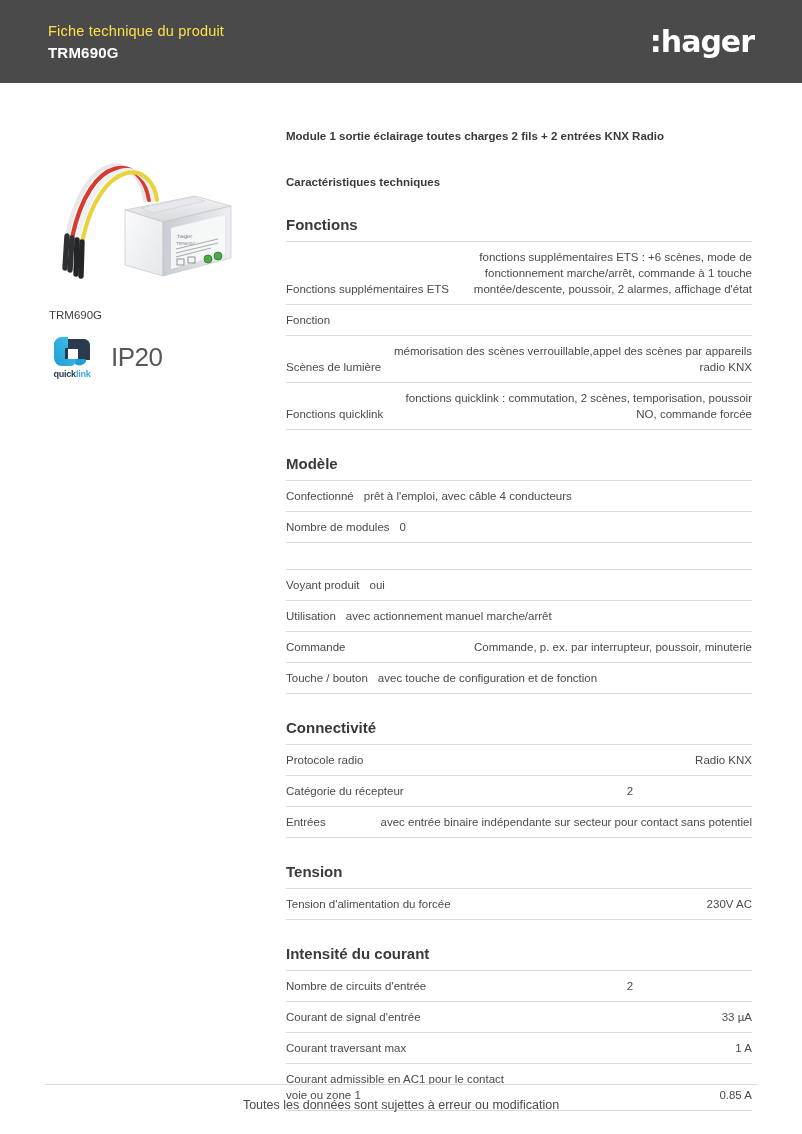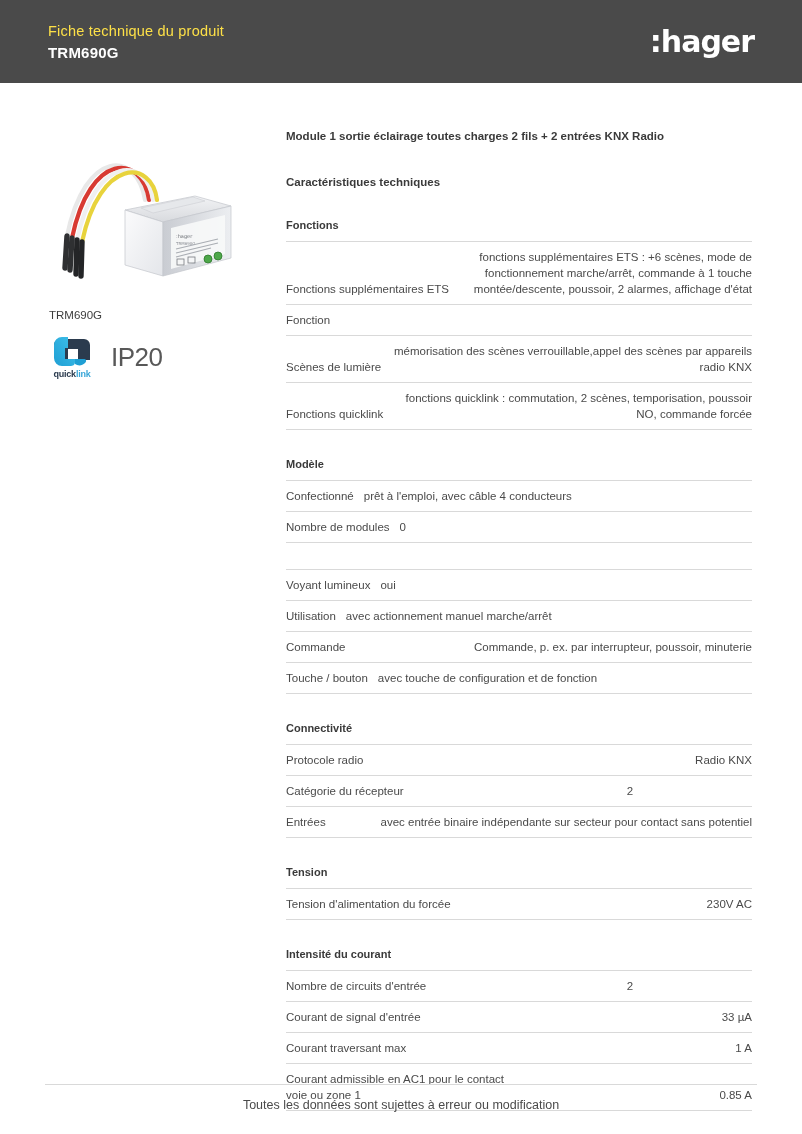--- a/index.html
+++ b/index.html
@@ -119,21 +119,21 @@
   .subhead {
     font-size: 11.5px;
     font-weight: bold;
     color: #3a3a3a;
     line-height: 16px;
     margin-bottom: 27px;
   }
 
   .section { margin-bottom: 4px; }
   .section-title {
-    font-size: 11px;
+    font-size: 15px;
     font-weight: bold;
     color: #3a3a3a;
     line-height: 16px;
     padding-bottom: 8px;
   }
   .spec-table { width: 100%; }
 
   .spec-row {
     display: flex;
     align-items: flex-end;
@@ -319,21 +319,21 @@
             <div class="spec-row inline last">
               <div class="spec-label">Nombre de modules</div>
               <div class="spec-value">0</div>
             </div>
           </div>
         </div>
         <div class="section-gap"></div>
         <div class="section">
           <div class="spec-table">
             <div class="spec-row inline">
-              <div class="spec-label">Voyant lumineux</div>
+              <div class="spec-label">Voyant produit</div>
               <div class="spec-value">oui</div>
             </div>
             <div class="spec-row inline">
               <div class="spec-label">Utilisation</div>
               <div class="spec-value">avec actionnement manuel marche/arrêt</div>
             </div>
             <div class="spec-row">
               <div class="spec-label">Commande</div>
               <div class="spec-value">Commande, p. ex. par interrupteur, poussoir, minuterie</div>
             </div>

